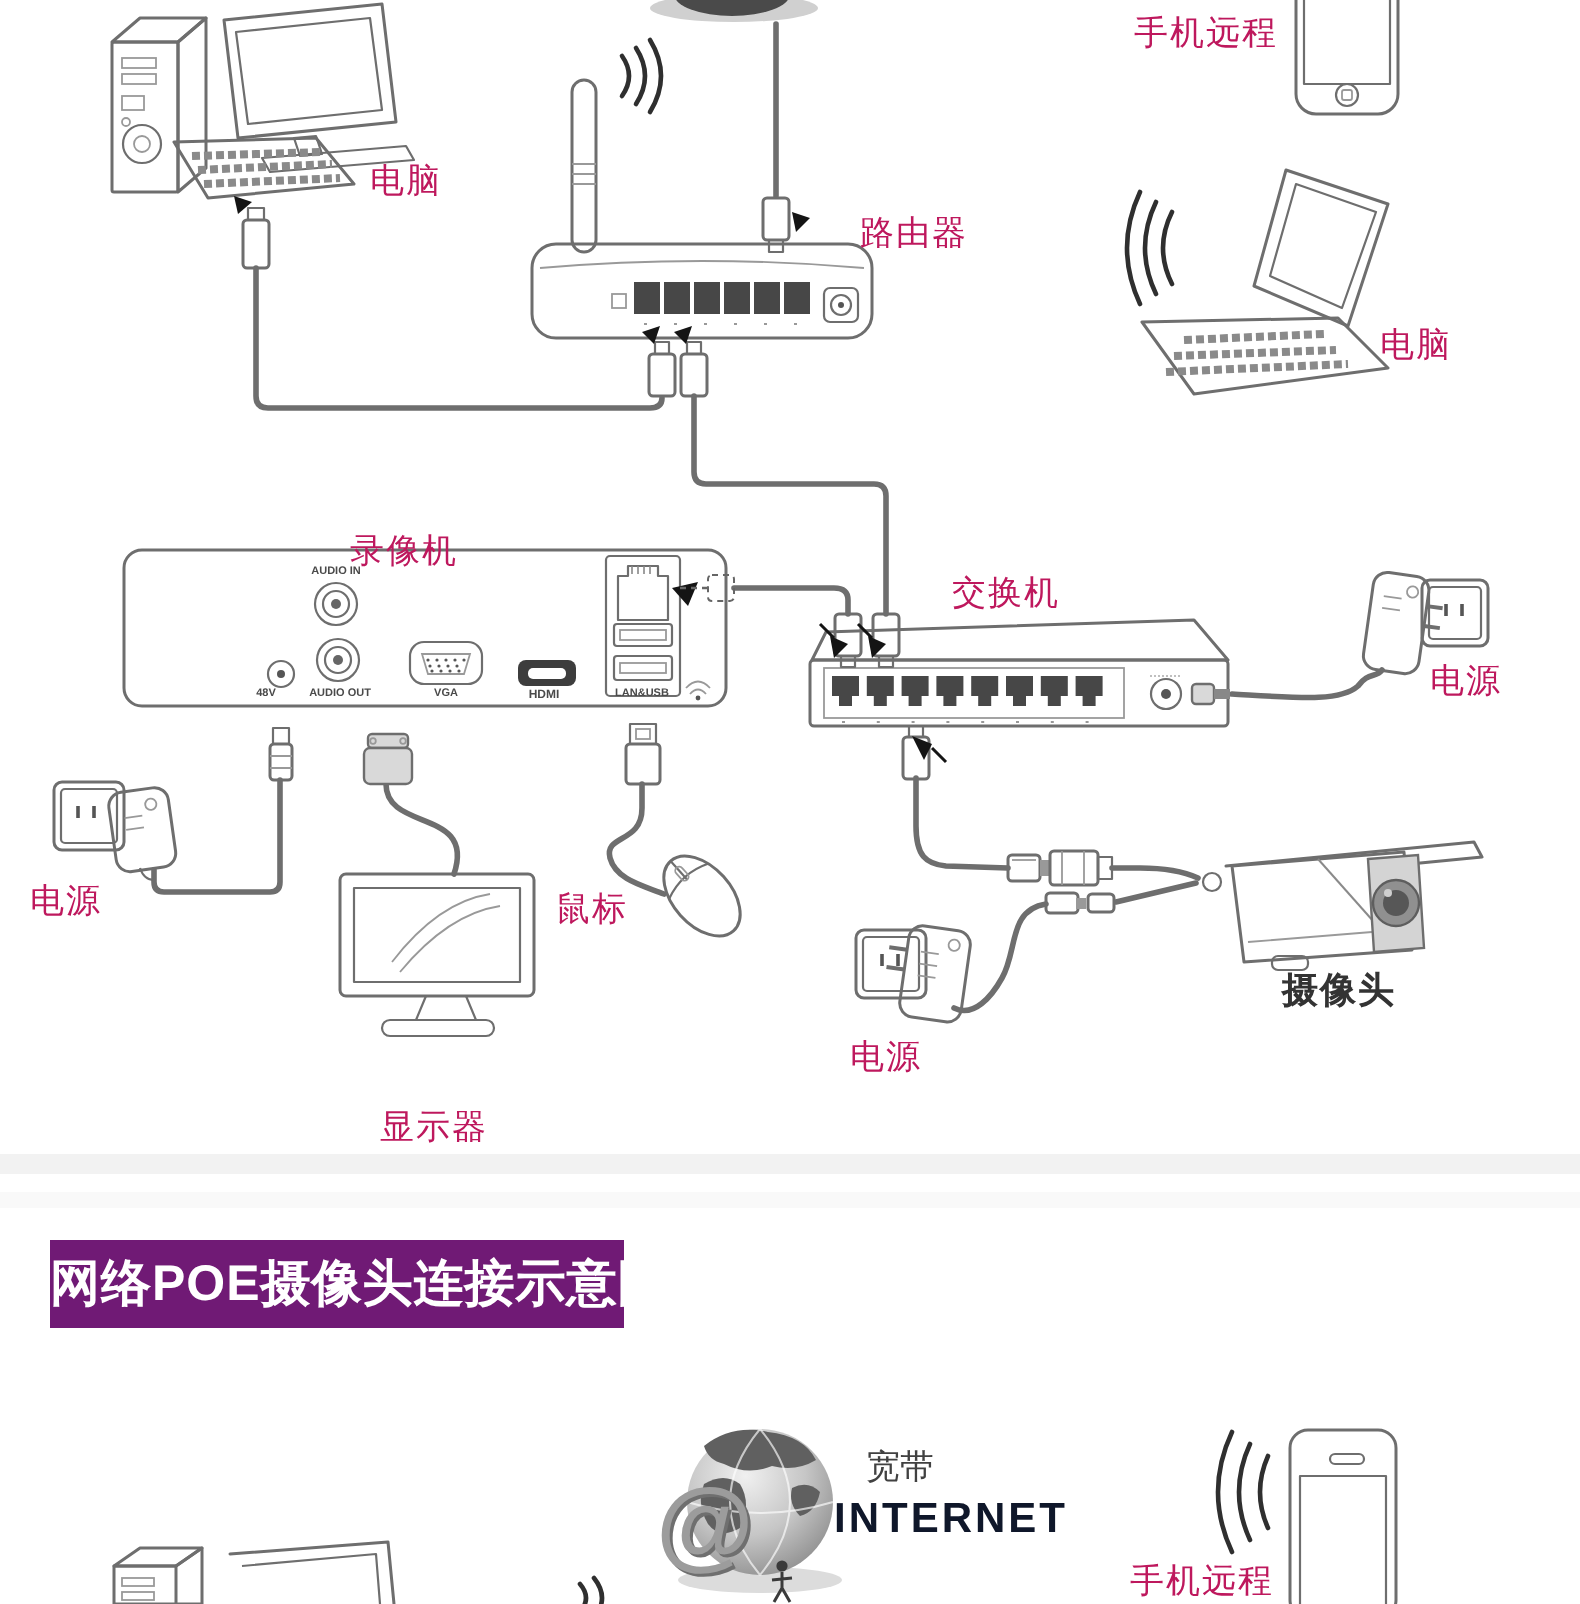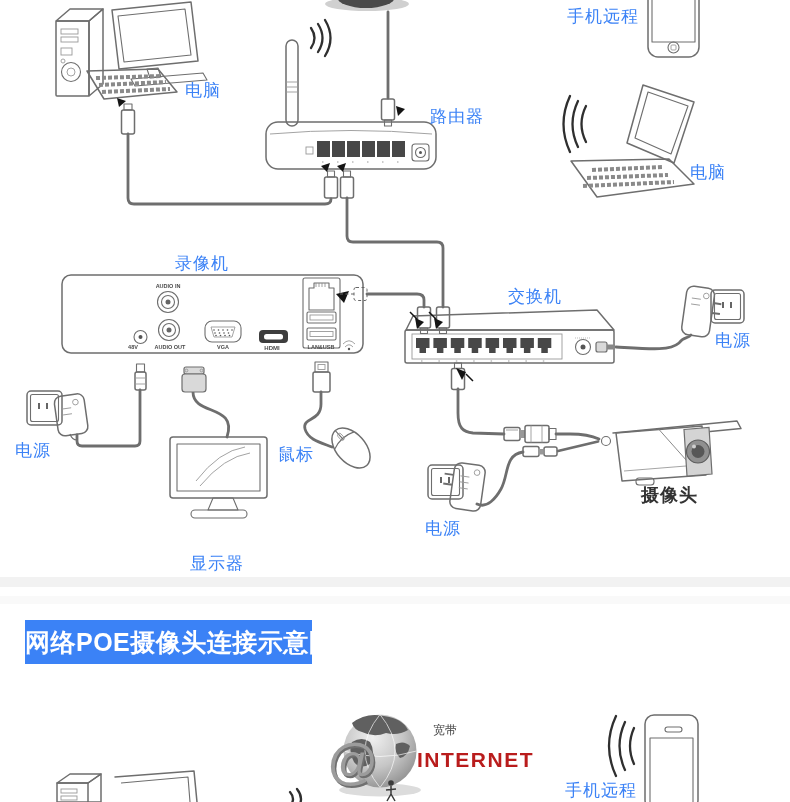--- a/index.html
+++ b/index.html
@@ -1,30 +1,30 @@
 <!DOCTYPE html>
 <html><head>
 <meta charset="utf-8">
 <style>
   html,body{margin:0;padding:0;background:#fff;}
   #stage{position:relative;width:790px;height:802px;background:#fff;overflow:hidden;
          font-family:"Liberation Sans","DejaVu Sans",sans-serif;}
   #art{position:absolute;left:0;top:0;}
-  .lbl{position:absolute;font-size:17px;color:#3b82f6;white-space:nowrap;letter-spacing:1px;}
+  .lbl{position:absolute;font-size:17px;color:#be185d;white-space:nowrap;letter-spacing:1px;}
   .lbl.bold{font-weight:bold;color:#333;text-align:right;}
   .plabel{position:absolute;font-size:5.5px;font-weight:bold;color:#4a4a4a;white-space:nowrap;
           transform:translateX(-50%);letter-spacing:0;}
-  #banner{position:absolute;left:25px;top:620px;width:287px;height:44px;background:#3b82f6;
+  #banner{position:absolute;left:25px;top:620px;width:287px;height:44px;background:#701a75;
           color:#fff;font-size:25px;font-weight:bold;line-height:44px;text-align:center;
           white-space:nowrap;letter-spacing:0.5px;}
   #at-symbol{position:absolute;left:328px;top:737px;font-size:50px;font-weight:bold;color:#9c9c9c;
              text-shadow:1.5px 1.5px 0 #6f6f6f;line-height:1;}
   #internet-label{position:absolute;left:417px;top:748px;font-size:21px;font-weight:bold;
-                  color:#b91c1c;letter-spacing:1.5px;}
-  #broadband-label{position:absolute;left:433px;top:722px;font-size:12px;color:#414141;}
+                  color:#0f172a;letter-spacing:1.5px;}
+  #broadband-label{position:absolute;left:433px;top:722px;font-size:17px;color:#414141;}
   
   .ol{fill:none;stroke:#6e6e6e;stroke-width:1.5;stroke-linejoin:round;stroke-linecap:round;}
   .ol2{fill:none;stroke:#6e6e6e;stroke-width:1.1;stroke-linejoin:round;}
   .thin{fill:none;stroke:#999;stroke-width:0.9;}
   .cable{fill:none;stroke:#6e6e6e;stroke-width:2.8;stroke-linecap:round;}
   .dk{fill:#474747;stroke:none;}
   .arw{fill:#141414;stroke:none;}
   .wifi{fill:none;stroke:#2f2f2f;stroke-width:2.3;stroke-linecap:round;}
   .keys{fill:none;stroke:#8a8a8a;stroke-width:4;stroke-dasharray:4 2;}
   .grayfill{fill:#d9d9d9;stroke:#6e6e6e;stroke-width:1.2;}
@@ -400,22 +400,22 @@
     <rect class="ol" x="645" y="715" width="53" height="94" rx="9"></rect>
     <rect class="ol2" x="665" y="727" width="17" height="5" rx="2.5"></rect>
     <rect class="ol2" x="650" y="738" width="43" height="70"></rect>
   </g>
 </svg>
 
 <span class="lbl" style="left:185px;top:79px">电脑</span>
 <span class="lbl" style="left:430px;top:105px">路由器</span>
 <span class="lbl" style="left:567px;top:5px">手机远程</span>
 <span class="lbl" style="left:690px;top:161px">电脑</span>
-<span class="lbl" style="left:175px;top:252px">录像机</span>
-<span class="lbl" style="left:508px;top:285px">交换机</span>
+<span class="lbl" style="left:175px;top:264px">录像机</span>
+<span class="lbl" style="left:476px;top:285px">交换机</span>
 <span class="lbl" style="left:715px;top:329px">电源</span>
 <span class="lbl" style="left:15px;top:439px">电源</span>
 <span class="lbl" style="left:190px;top:552px">显示器</span>
 <span class="lbl" style="left:278px;top:443px">鼠标</span>
 <span class="lbl" style="left:425px;top:517px">电源</span>
 <span class="lbl bold" style="left:641px;top:483px;font-size:18px">摄像头</span>
 
 <span class="plabel" style="left:168px;top:283px">AUDIO IN</span>
 <span class="plabel" style="left:133px;top:343.5px">48V</span>
 <span class="plabel" style="left:170px;top:343.5px">AUDIO OUT</span>

